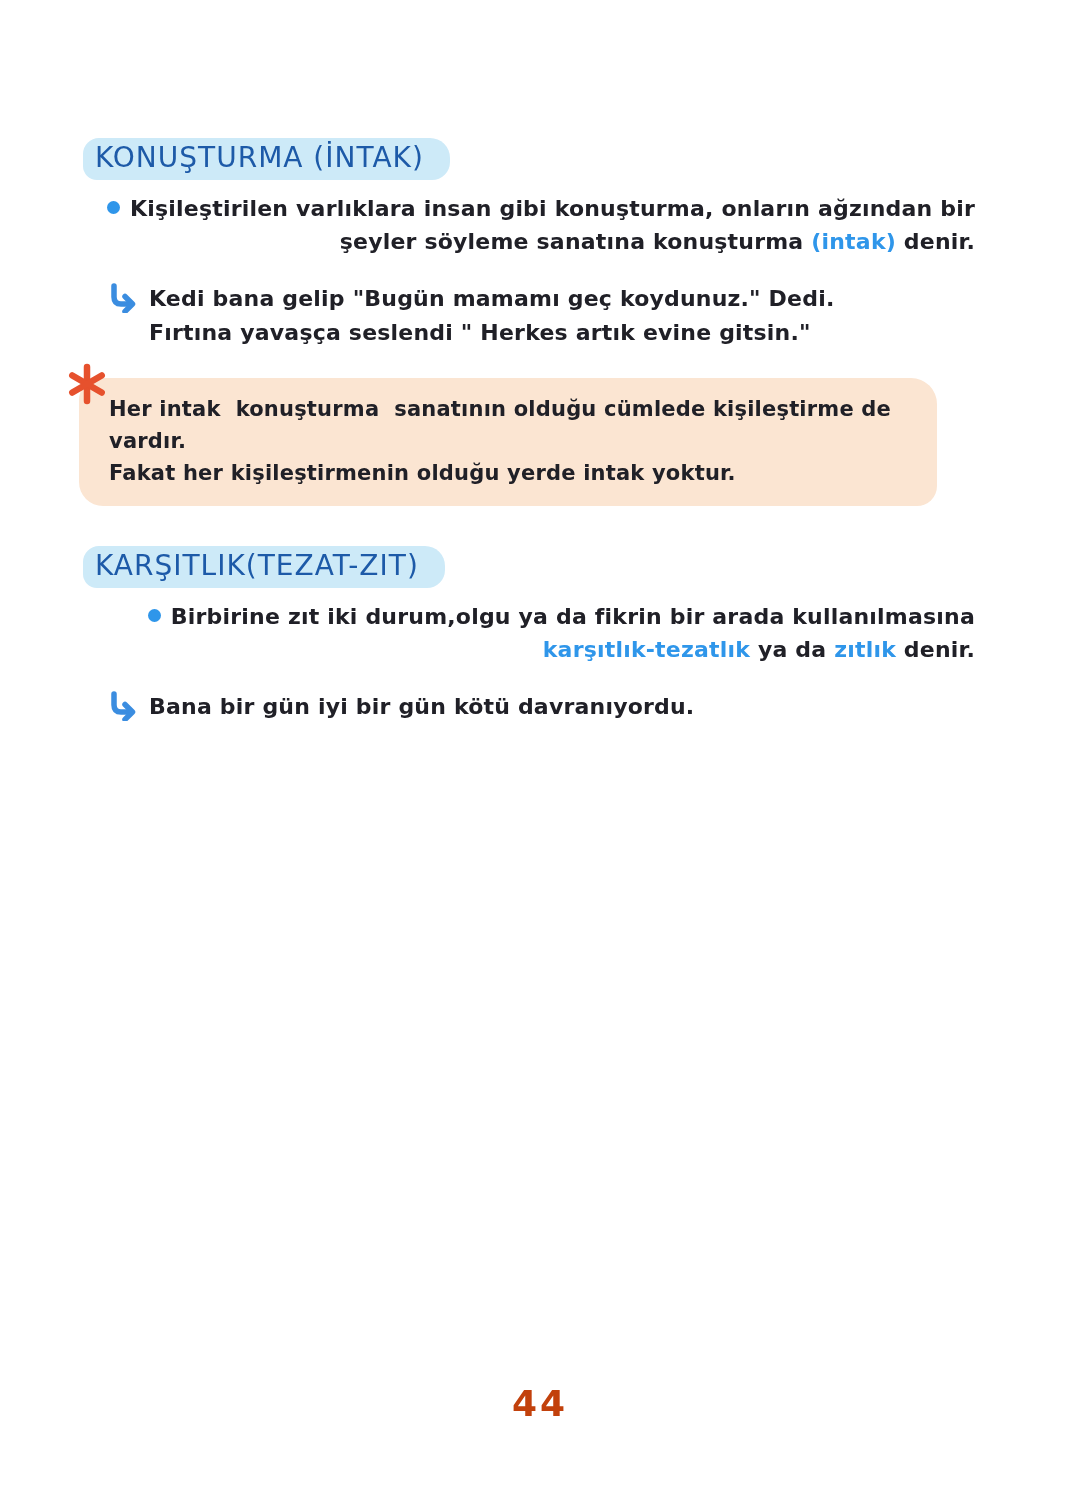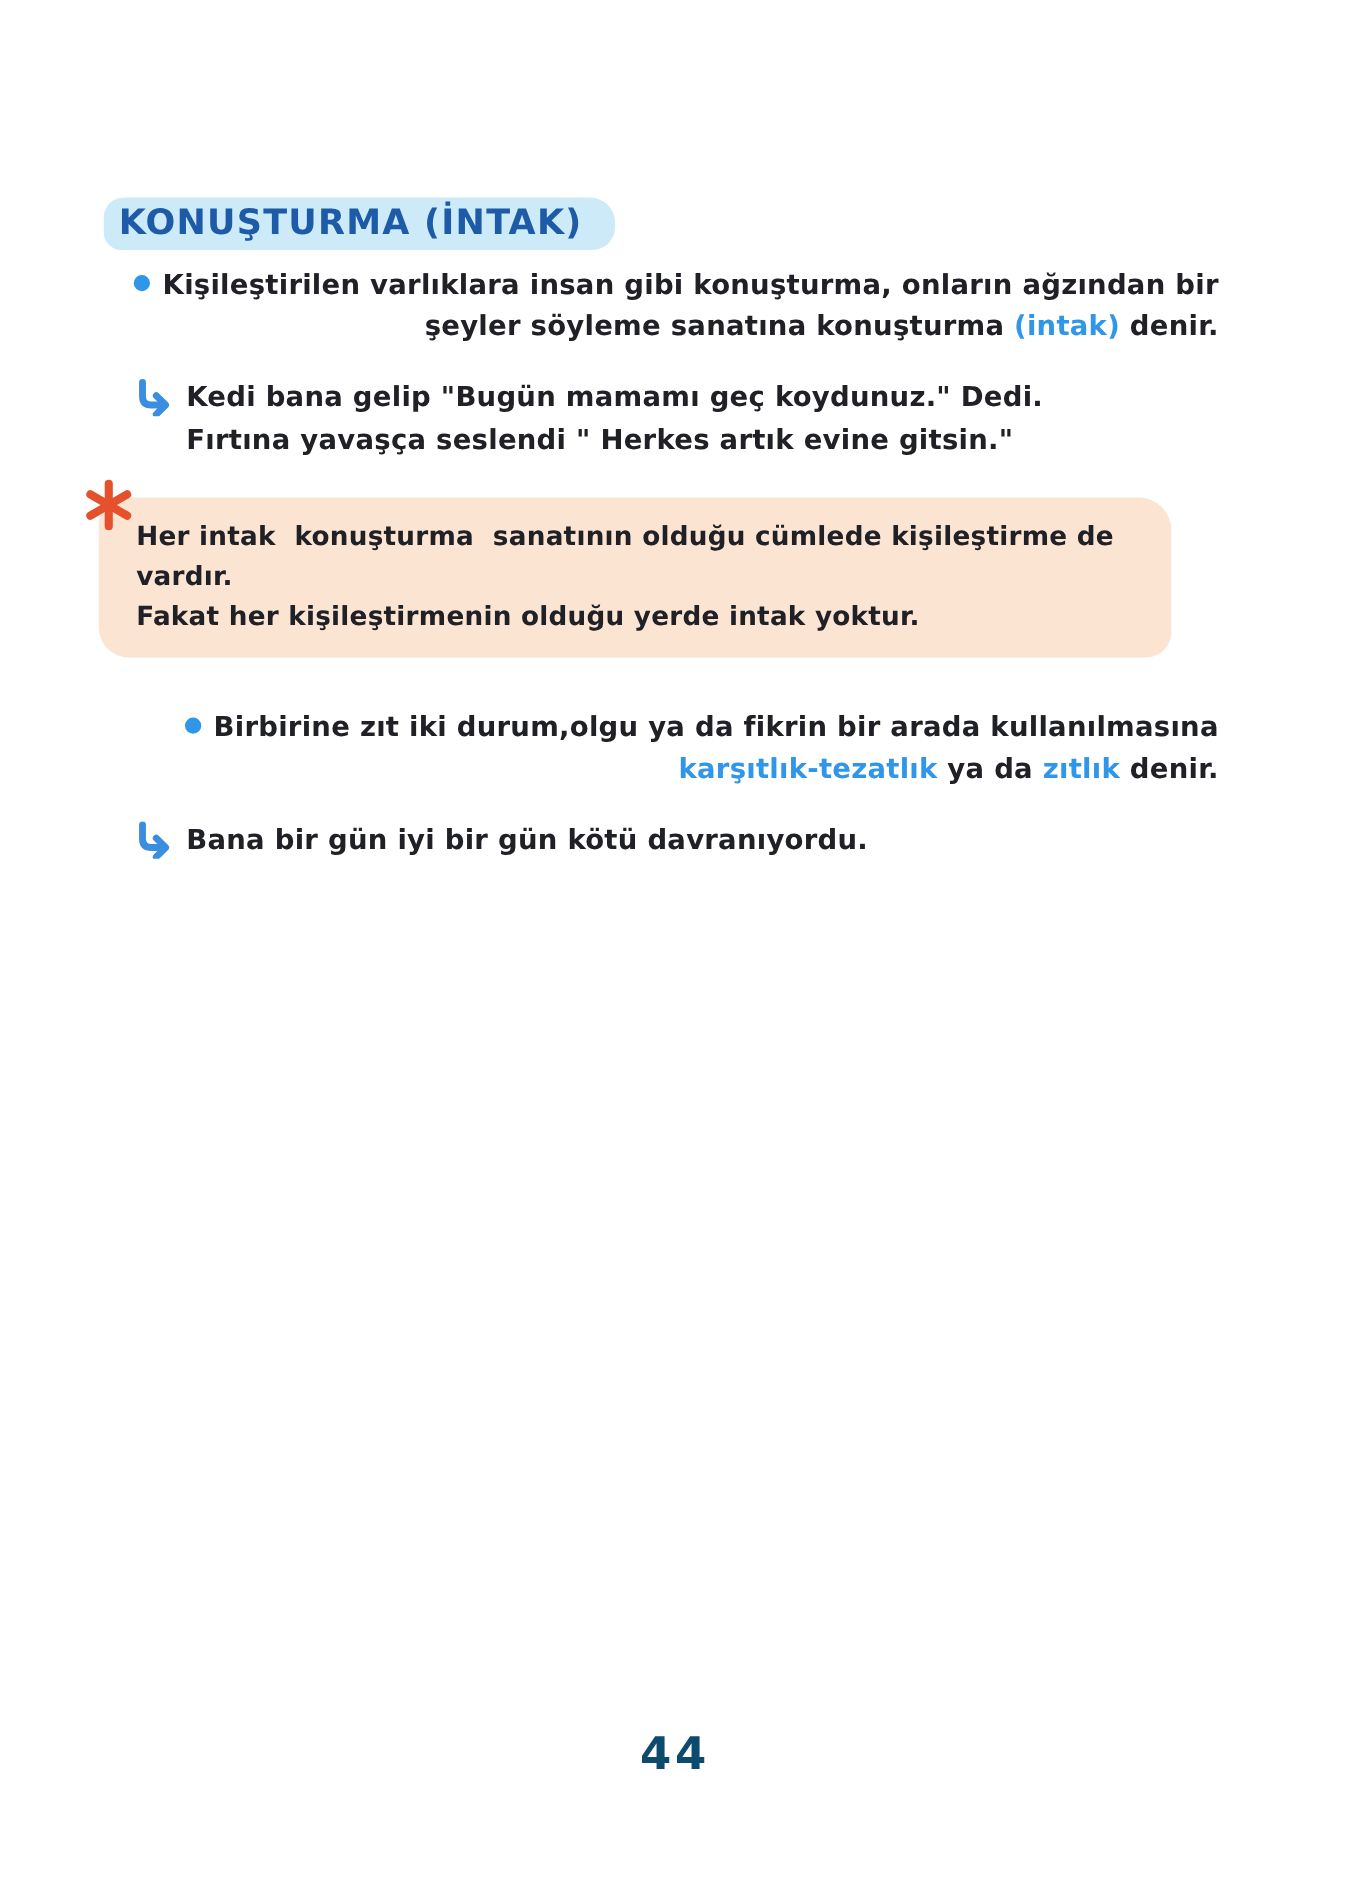--- a/index.html
+++ b/index.html
@@ -27,27 +27,26 @@
   .content{
     position:absolute;
     top:138px;
     left:95px;
     width:890px;
   }
   .title-wrap{ margin:0 0 12px -12px; }
   .title{
     display:inline-block;
     font-size:28px;
-    font-weight:bold;
+    font-weight:normal;
     letter-spacing:1px;
     color:var(--title-blue);
     background:var(--title-highlight);
     padding:3px 26px 6px 12px;
     border-radius:16px 20px 18px 14px;
-    margin-top:20px;
   }
   .definition{
     font-size:22px;
     font-weight:bold;
     line-height:33px;
     letter-spacing:.2px;
     width:880px;
     text-align:right;
   }
   .definition .bind{ white-space:pre-wrap; }
@@ -86,21 +85,21 @@
   .note-line{ white-space:pre-wrap; }
   .section-2{ margin-top:40px; }
   .page-number{
     position:absolute;
     top:1383px;
     left:0; right:0;
     text-align:center;
     font-size:36px;
     font-weight:bold;
     letter-spacing:3px;
-    color:#0c4a6e;
+    color:#c2410c;
     font-family:"DejaVu Sans", sans-serif;
   }
 </style>
 </head>
 <body>
 
 <div class="page">
   <div class="content">
 
     <section>
@@ -130,20 +129,23 @@
               <line x1="7.3" y1="30.5" x2="36.7" y2="13.5"></line>
             </g>
           </svg>
         </span>
         <div class="note-line">Her intak  konuşturma  sanatının olduğu cümlede kişileştirme de vardır.</div>
         <div class="note-line">Fakat her kişileştirmenin olduğu yerde intak yoktur.</div>
       </div>
     </section>
 
     <section class="section-2">
+      <div class="title-wrap">
+        <h2 class="title">KARŞITLIK(TEZAT-ZIT)</h2>
+      </div>
 
       <p class="definition"><span class="bullet"></span><span class="bind">Birbirine zıt iki durum,olgu ya da fikrin bir arada kullanılmasına </span><span class="bind blue">karşıtlık-tezatlık</span><span class="bind"> ya da </span><span class="bind blue">zıtlık</span><span class="bind"> denir.</span></p>
 
       <div class="examples">
         <span class="arrow">
           <svg width="32" height="30" viewBox="0 0 32 30" fill="none">
             <path d="M7 3 V14 Q7 21 14 21 H23" stroke="var(--arrow-blue)" stroke-width="5.5" stroke-linecap="round" fill="none"></path>
             <path d="M18 13.5 L25.5 21 L18 28.5" stroke="var(--arrow-blue)" stroke-width="5.5" stroke-linecap="round" stroke-linejoin="round" fill="none"></path>
           </svg>
         </span>

